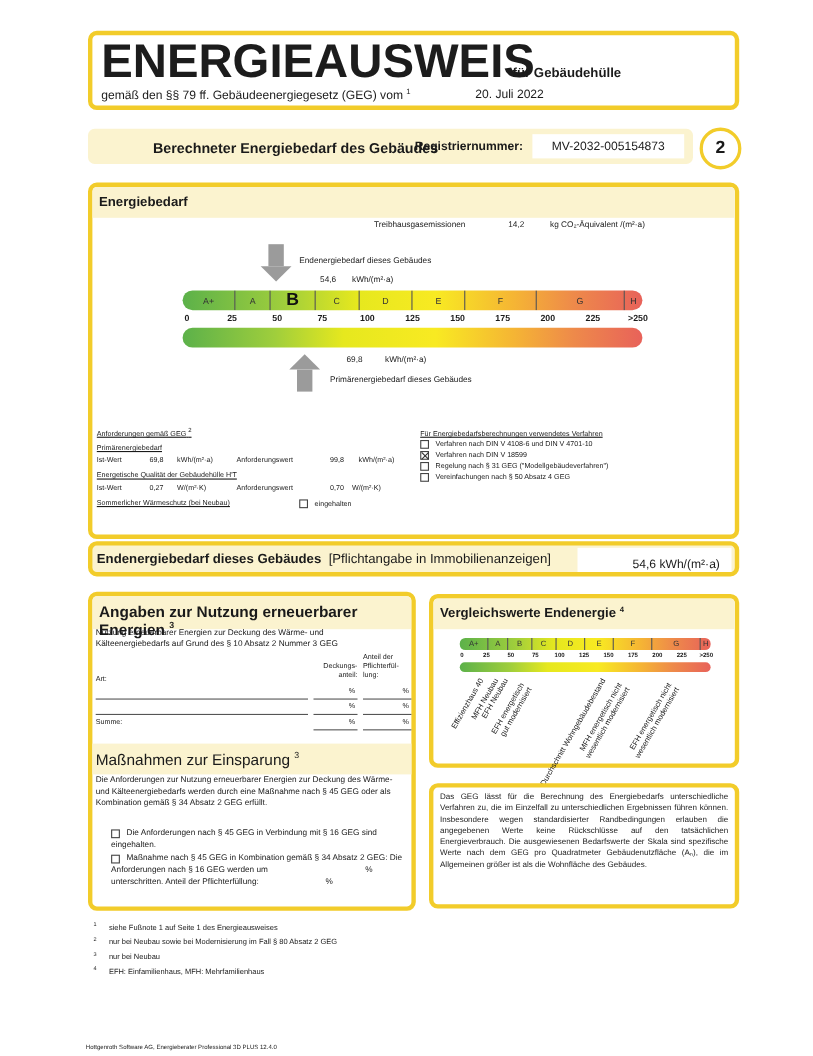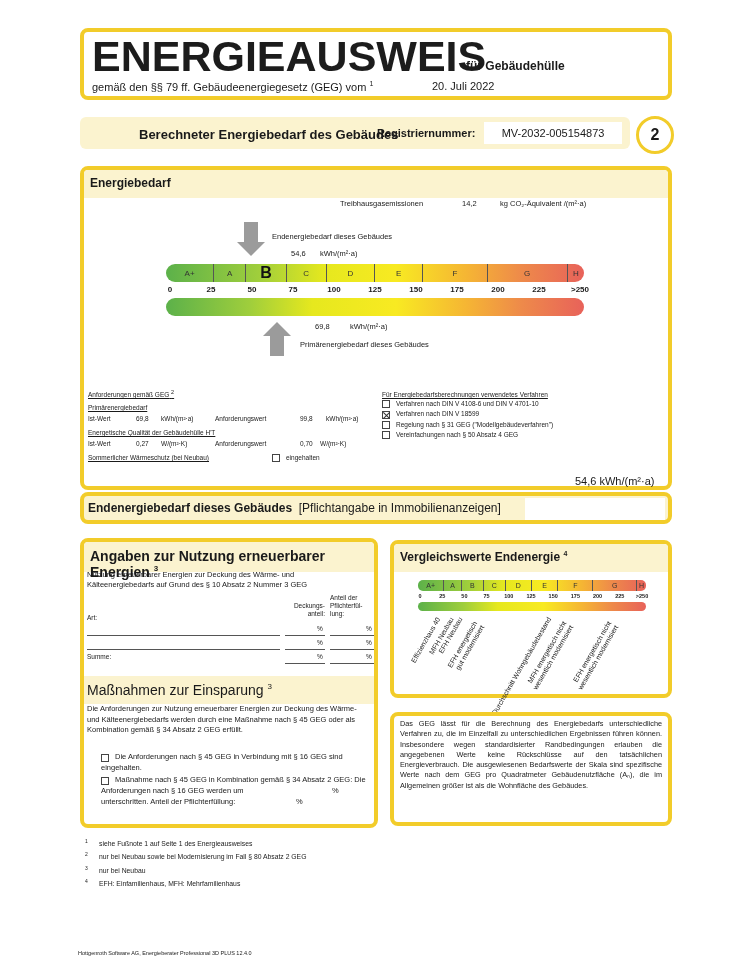--- a/index.html
+++ b/index.html
@@ -125,21 +125,21 @@
       <div style="margin-top: 2px;"><span class="cb"></span><span>Verfahren nach DIN V 4108-6 und DIN V 4701-10</span></div>
       <div style="margin-top: 2px;"><span class="cb x"></span><span>Verfahren nach DIN V 18599</span></div>
       <div style="margin-top: 2px;"><span class="cb"></span><span>Regelung nach § 31 GEG ("Modellgebäudeverfahren")</span></div>
       <div style="margin-top: 2px;"><span class="cb"></span><span>Vereinfachungen nach § 50 Absatz 4 GEG</span></div>
     </div>
 </div>
 
 <div class="ybox ylight" style="left:80px; top:492px; width:592px; height:32px;"></div>
 <div class="abs" style="left:88px; top:501px; font-size:12px;"><b>Endenergiebedarf dieses Gebäudes</b>&nbsp; <span>[Pflichtangabe in Immobilienanzeigen]</span></div>
 <div class="abs" style="left:525px; top:498px; width:140px; height:22px; background:#fff;"></div>
-<div class="abs" style="left:575px; top:475px; font-size:11px;">54,6 kWh/(m²·a)</div>
+<div class="abs" style="left:575px; top:507px; font-size:11px;">54,6 kWh/(m²·a)</div>
 
 <div class="ybox" style="left:80px; top:538px; width:298px; height:290px; overflow:hidden;">
   <div class="ylight" style="height:30px; padding:6px 6px; font-size:14px; font-weight:bold;"><span>Angaben zur Nutzung erneuerbarer Energien</span> <sup style="font-size:8px">3</sup></div>
 </div>
 <div class="abs small hdr" style="left:87px; top:570px; width:270px; line-height:10px;">Nutzung erneuerbarer Energien zur Deckung des Wärme- und Kälteenergiebedarfs auf Grund des § 10 Absatz 2 Nummer 3 GEG</div>
 <div class="abs tiny" style="left:87px; top:614px;">Art:</div>
 <div class="abs tiny" style="left:283px; top:602px; width:42px; text-align:right; line-height:8px;">Deckungs-anteil:</div>
 <div class="abs tiny" style="left:330px; top:594px; width:44px; line-height:8px;">Anteil der Pflichterfül-lung:</div>
 <div id="renew-rows">
     <div class="line" style="left: 87px; top: 635px; width: 193px;"></div>

